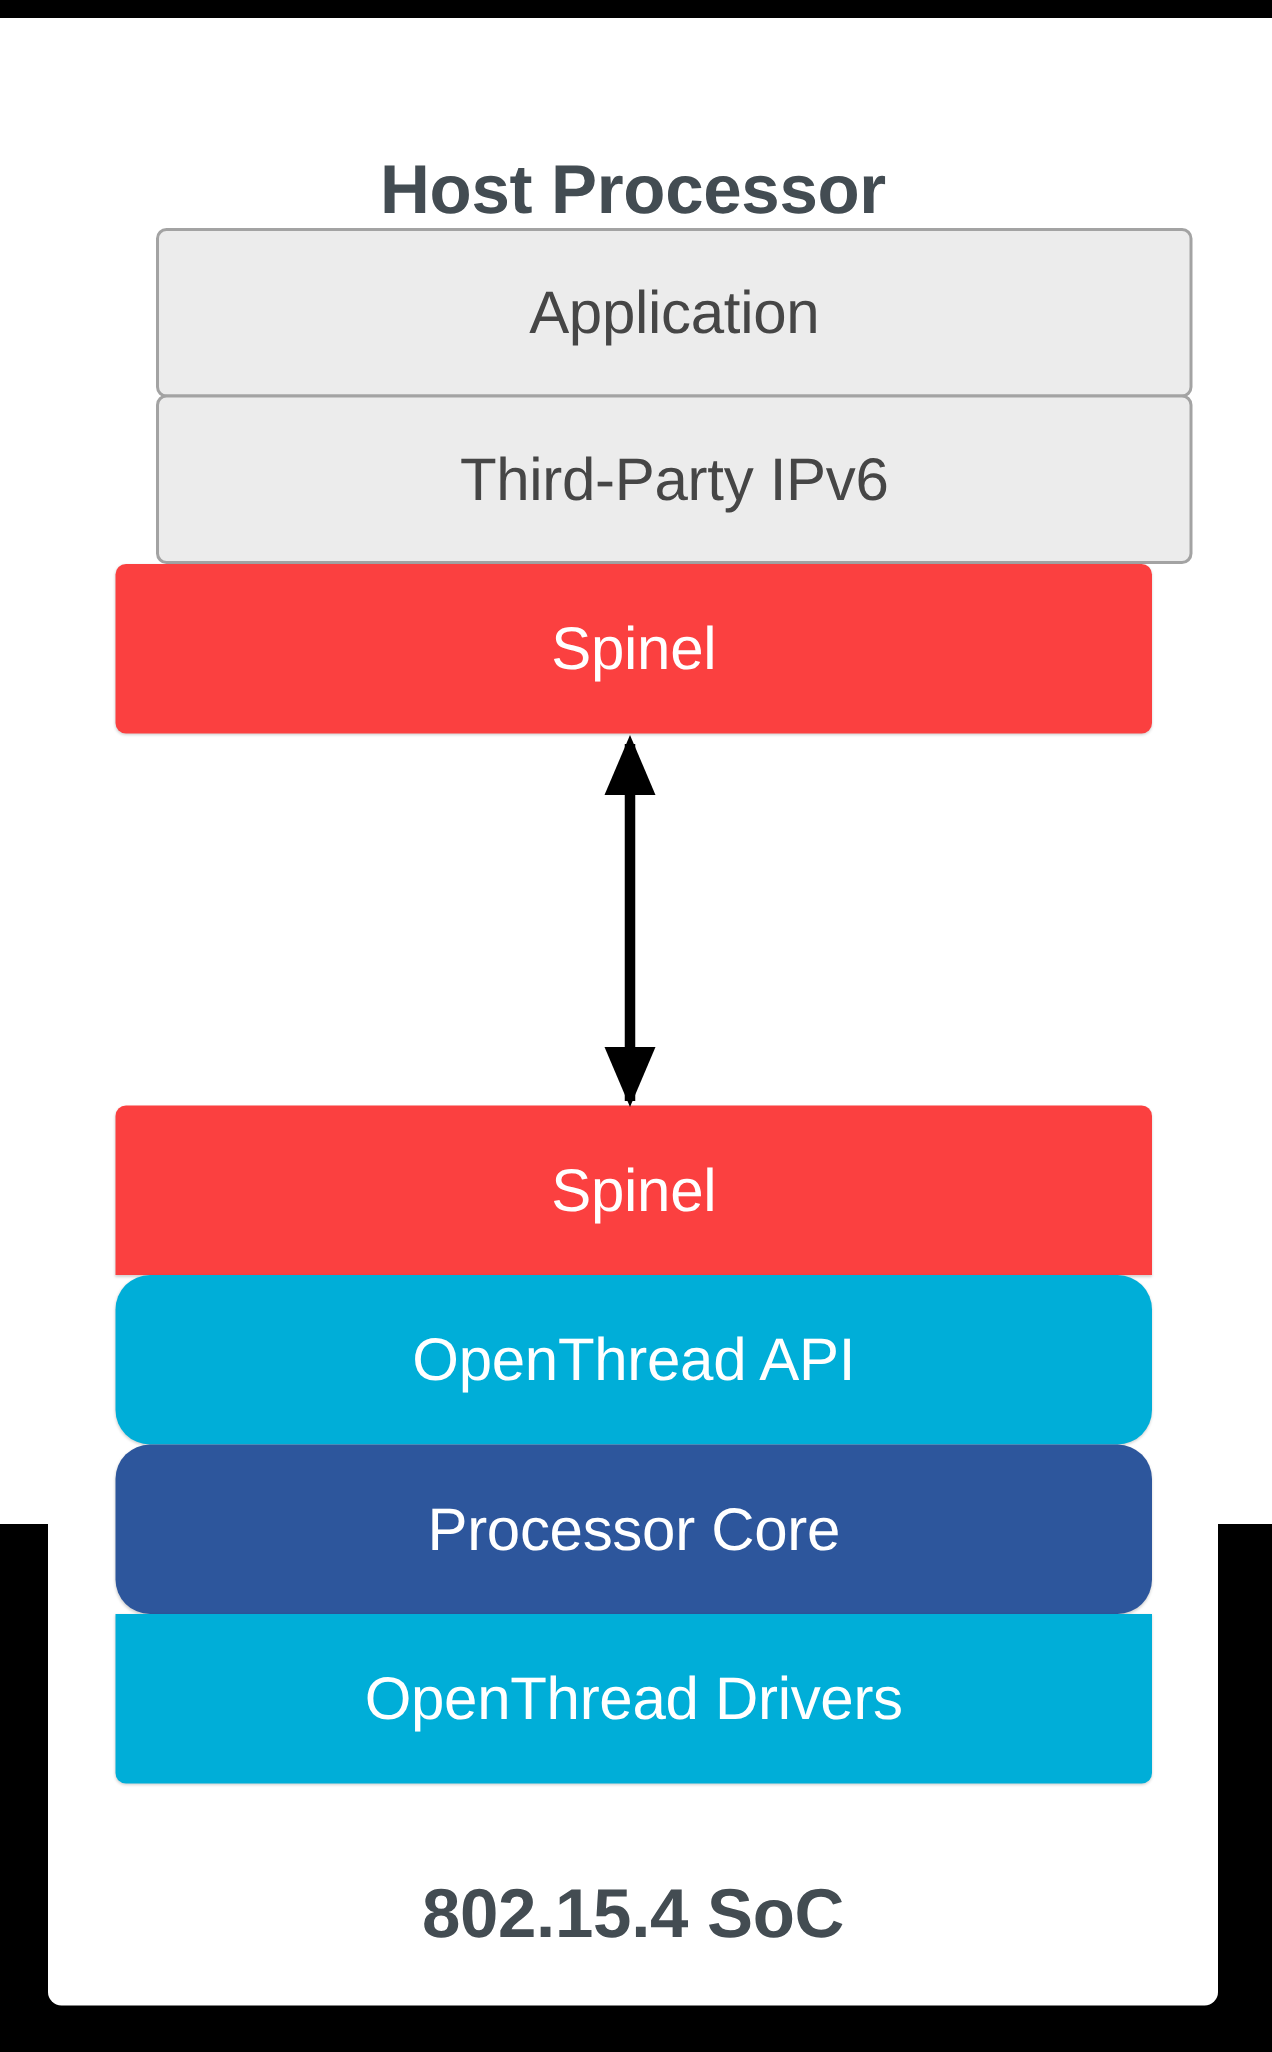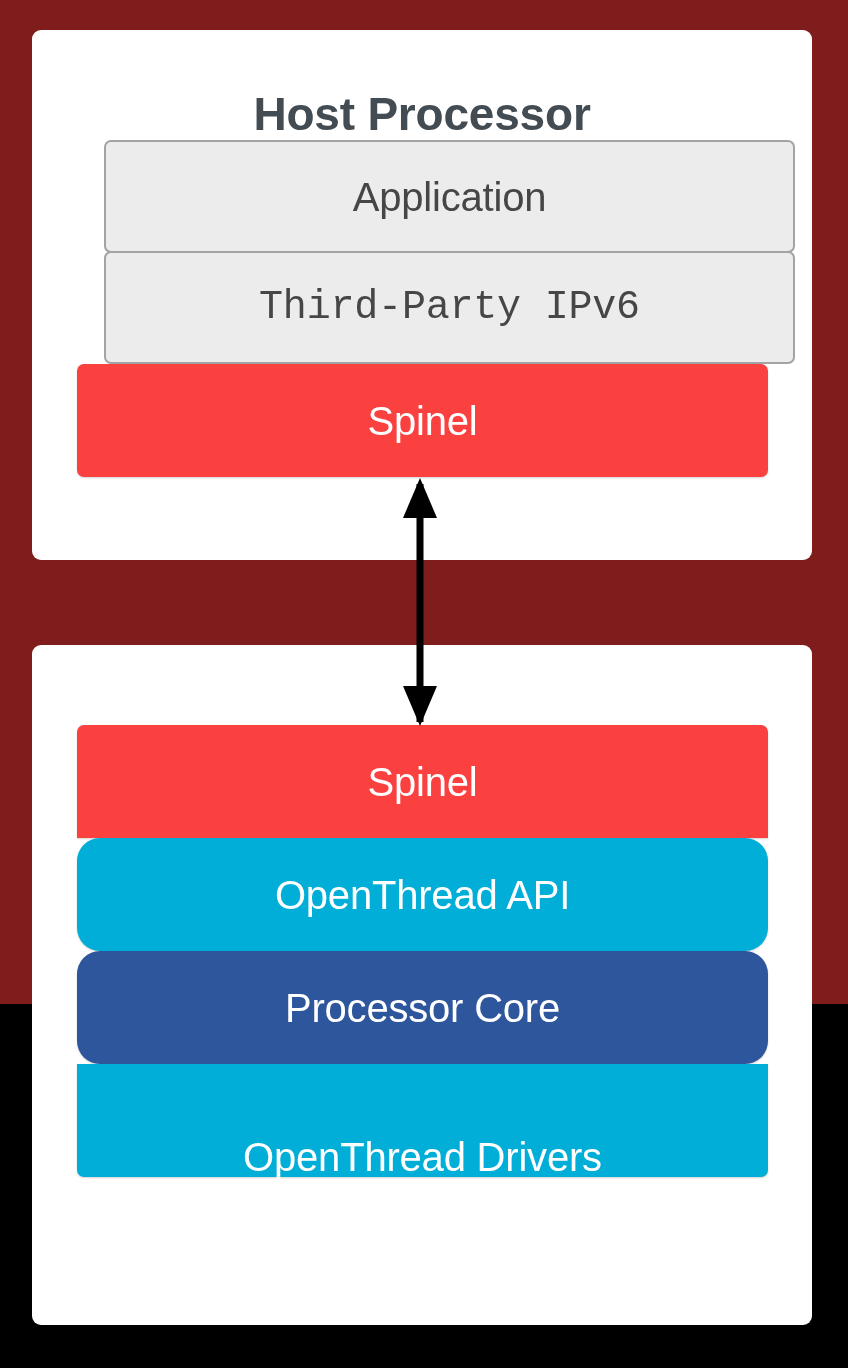--- a/index.html
+++ b/index.html
@@ -11,24 +11,24 @@
     width: 848px;
     height: 1368px;
     position: relative;
     overflow: hidden;
     font-family: "Liberation Sans", sans-serif;
     -webkit-font-smoothing: antialiased;
   }
 
   #diagram {
     position: absolute;
-    left: 0; top: 0;
+    left: 0; top: 12px;
     width: 848px;
     height: 1004px;
-    background: #7f1d1d;
+    background: #ffffff;
   }
 
   
   .card {
     position: absolute;
     background: #ffffff;
     border-radius: 9px;
     box-sizing: border-box;
   }
   #card-host {
@@ -85,32 +85,31 @@
   .layer.plain {
     background: #ececec;
     border: 2px solid #a3a3a3;
     color: #464646;
     border-radius: 7px;
     height: 113px;
     margin-left: 27px;
   }
   .layer.plain + .layer.plain {
     margin-top: -2px;         
-    font-family: Liberation Mono, monospace;
   }
 
   
   .layer.solid {
     color: #ffffff;
     height: 113px;
     border: 0;
     box-shadow: 0 1px 2px rgba(0,0,0,0.18);
   }
   .layer.solid.top-round    { border-radius: 7px 7px 0 0; }
-  .layer.solid.bottom-round { border-radius: 0 0 7px 7px; align-items: flex-end; }
+  .layer.solid.bottom-round { border-radius: 0 0 7px 7px; }
   .layer.solid.all-round    { border-radius: 7px; }
 
   
   #connector {
     position: absolute;
     left: 0;
     top: 0;
     width: 848px;
     height: 1368px;
     pointer-events: none;
@@ -157,20 +156,21 @@
       <div class="layer solid" style="background:#2d569c;">
         <span>Processor Core</span>
       </div>
 
       <div class="layer solid bottom-round" style="background:#00aed8;">
         <span>OpenThread Drivers</span>
       </div>
 
     </div>
 
+    <div class="card-title" id="soc-title">802.15.4 SoC</div>
   </div>
 
   <svg id="connector" viewBox="0 0 848 1368">
 
     <line x1="420" y1="484" x2="420" y2="722" stroke="#000000" stroke-width="7"></line>
 
     <polygon points="420,478 403,518 437,518" fill="#000000"></polygon>
 
     <polygon points="420,726 403,686 437,686" fill="#000000"></polygon>
   </svg>

